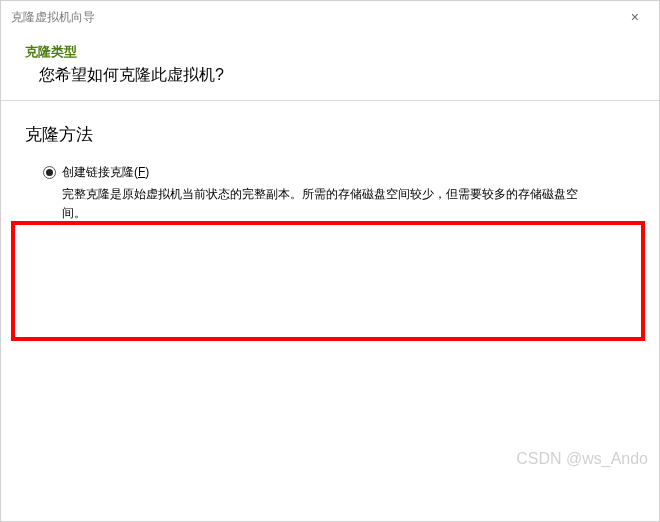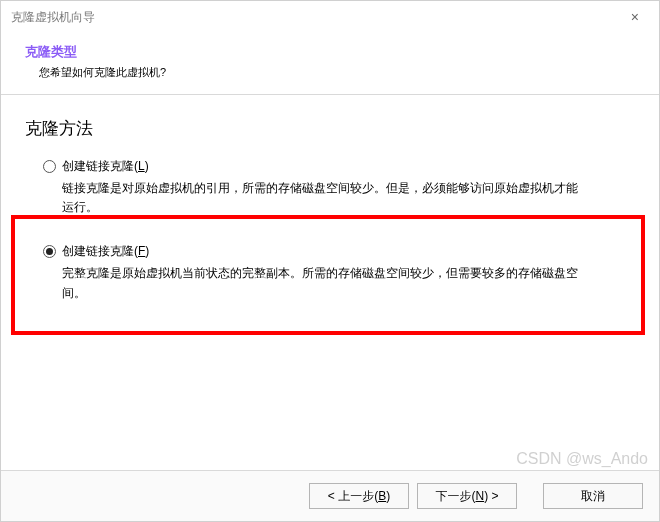--- a/index.html
+++ b/index.html
@@ -38,25 +38,25 @@
       cursor: default;
       padding: 4px 8px;
     }
     .header {
       padding: 10px 24px 14px 24px;
       border-bottom: 1px solid #d9d9d9;
     }
     .header-title {
       font-size: 13px;
       font-weight: bold;
-      color: #8b5cf6;
+      color: #4d7c0f;
       margin-bottom: 4px;
     }
     .header-sub {
-      font-size: 11px;
+      font-size: 16px;
       color: #000;
       padding-left: 14px;
     }
     .body {
       flex: 1;
       padding: 22px 24px 10px 24px;
       position: relative;
     }
     .group-label {
       font-size: 17px;
@@ -157,51 +157,29 @@
   </div>
 
   <div class="header">
     <div class="header-title">克隆类型</div>
     <div class="header-sub">您希望如何克隆此虚拟机?</div>
   </div>
 
   <div class="body">
     <div class="group-label">克隆方法</div>
 
-    <div class="option-block">
-      <div class="option-row">
-        <span class="radio"></span>
-        <span class="option-label">
-          <span>创建链接克隆(</span><span class="mnemonic">L</span><span>)</span>
-        </span>
-      </div>
-      <div class="option-desc">链接克隆是对原始虚拟机的引用，所需的存储磁盘空间较少。但是，必须能够访问原始虚拟机才能运行。</div>
-    </div>
 
     <div class="option-block">
       <div class="option-row">
         <span class="radio selected"></span>
         <span class="option-label">
           <span>创建链接克隆(</span><span class="mnemonic">F</span><span>)</span>
         </span>
       </div>
       <div class="option-desc">完整克隆是原始虚拟机当前状态的完整副本。所需的存储磁盘空间较少，但需要较多的存储磁盘空间。</div>
     </div>
 
     <div class="highlight-box"></div>
   </div>
 
-  <div class="footer">
-    <div class="btn">
-      <span>&lt; 上一步(</span>
-        <span class="mnemonic">B</span>
-        <span>)</span>
-    </div>
-    <div class="btn">
-      <span>下一步(</span>
-        <span class="mnemonic">N</span>
-        <span>) &gt;</span>
-    </div>
-    <div class="btn">取消</div>
-  </div>
 
   <div class="watermark">CSDN @ws_Ando</div>
 </div>
 
 </body></html>

